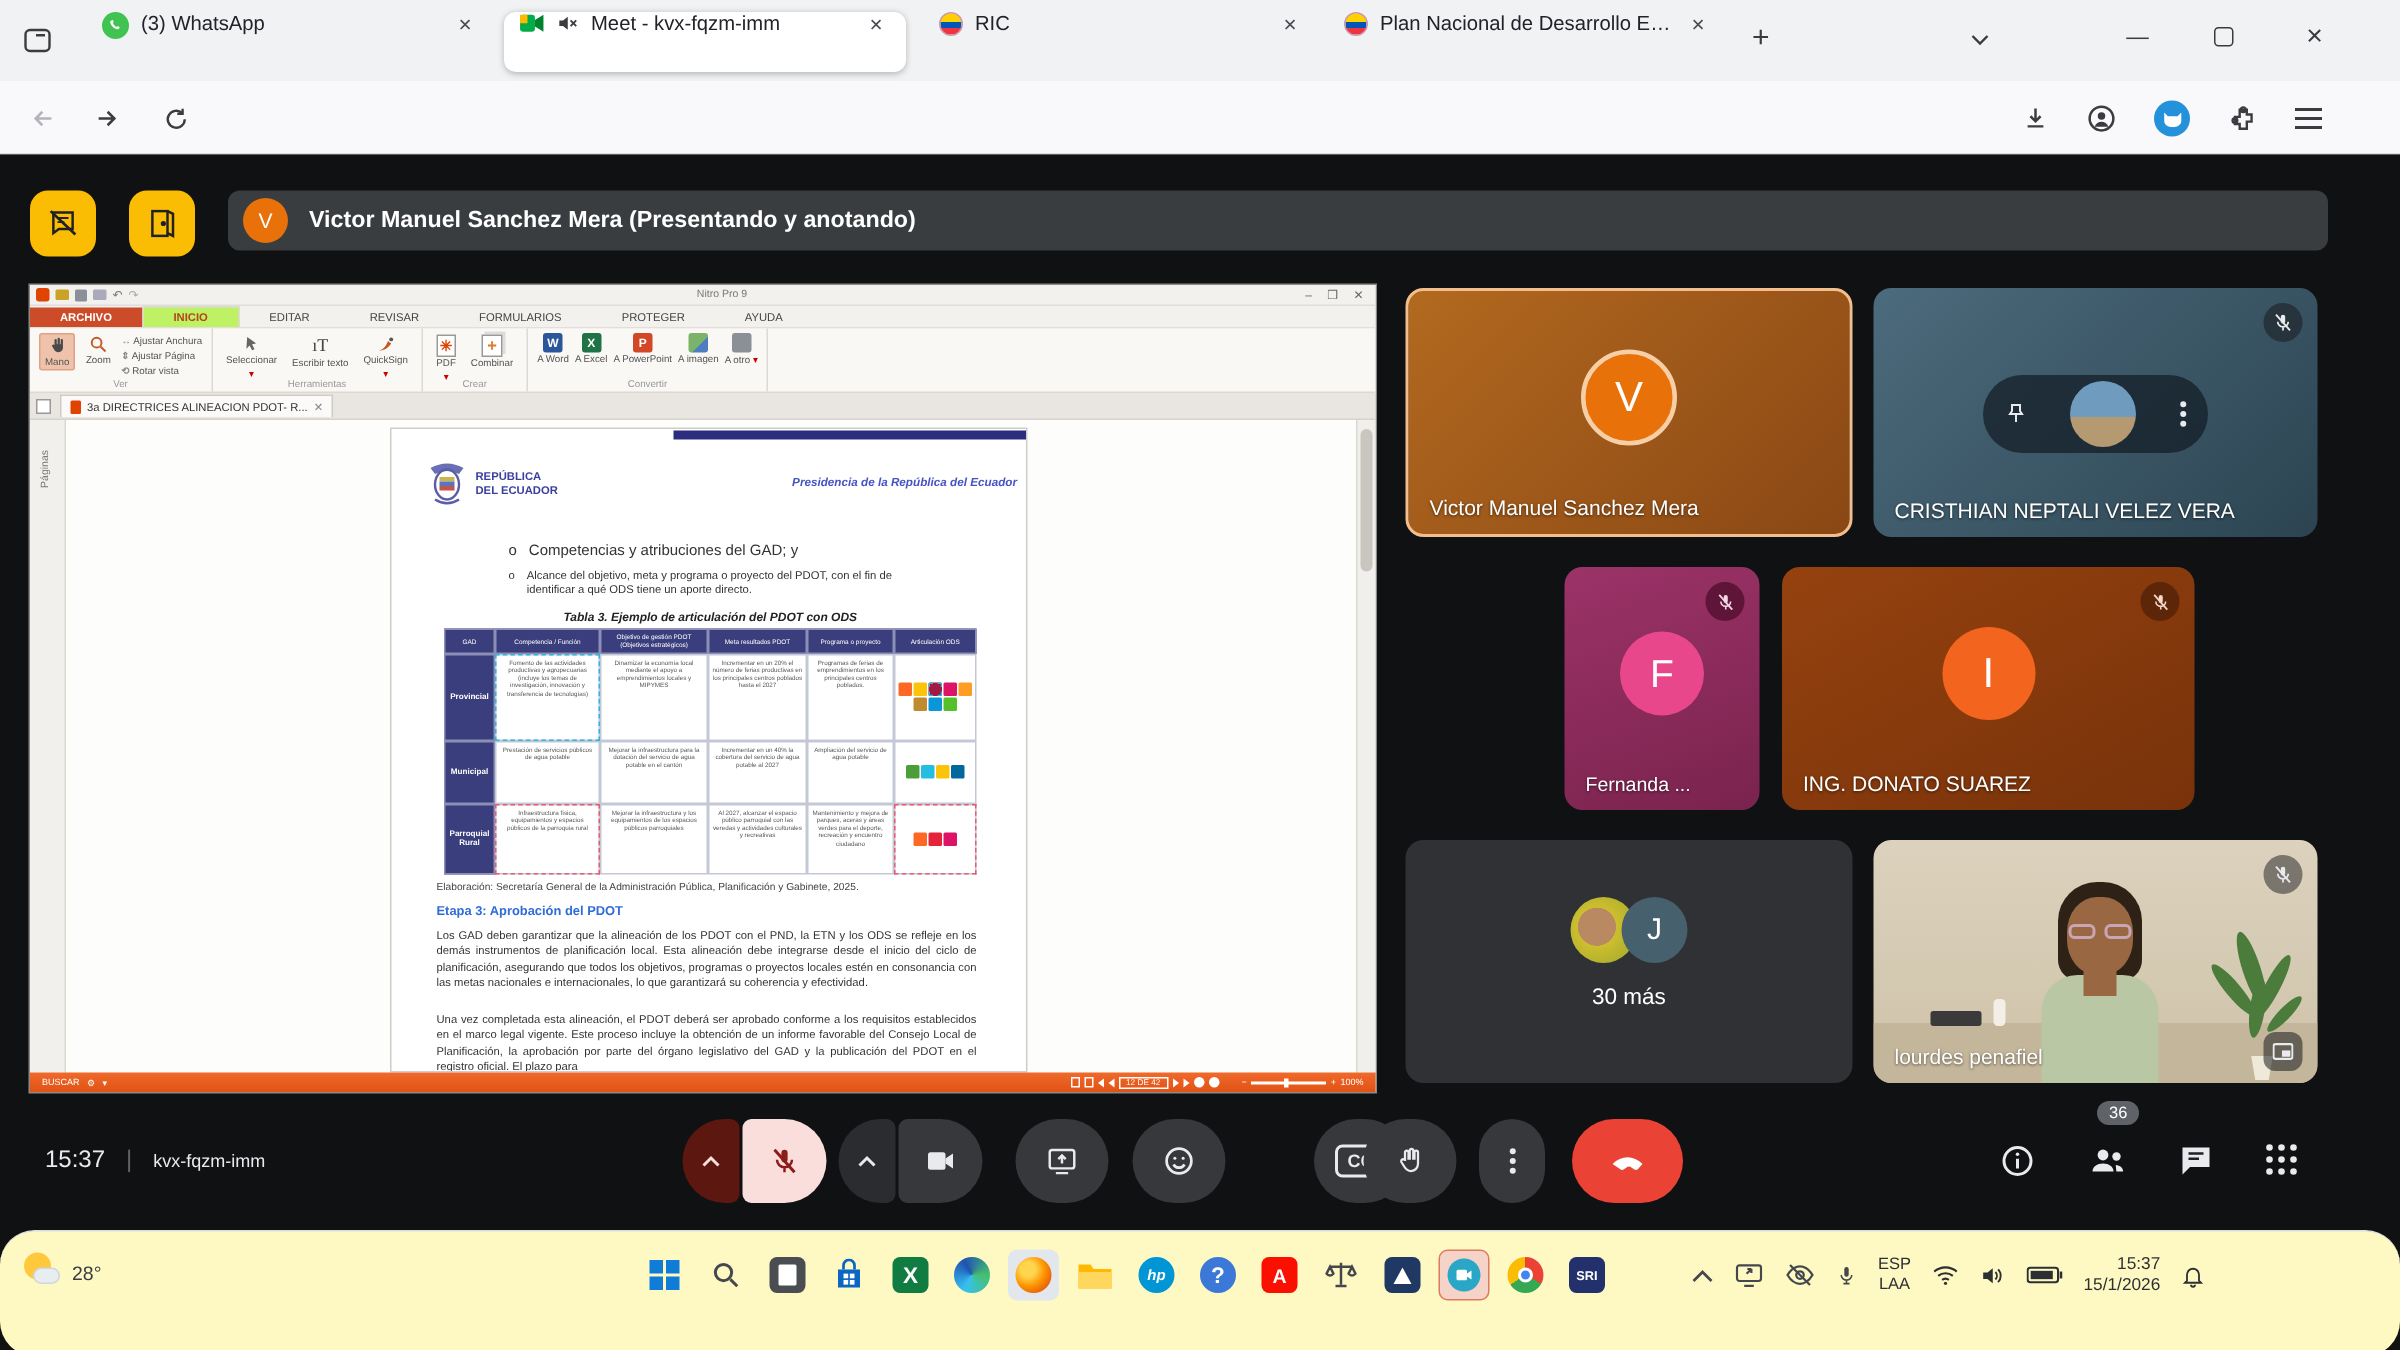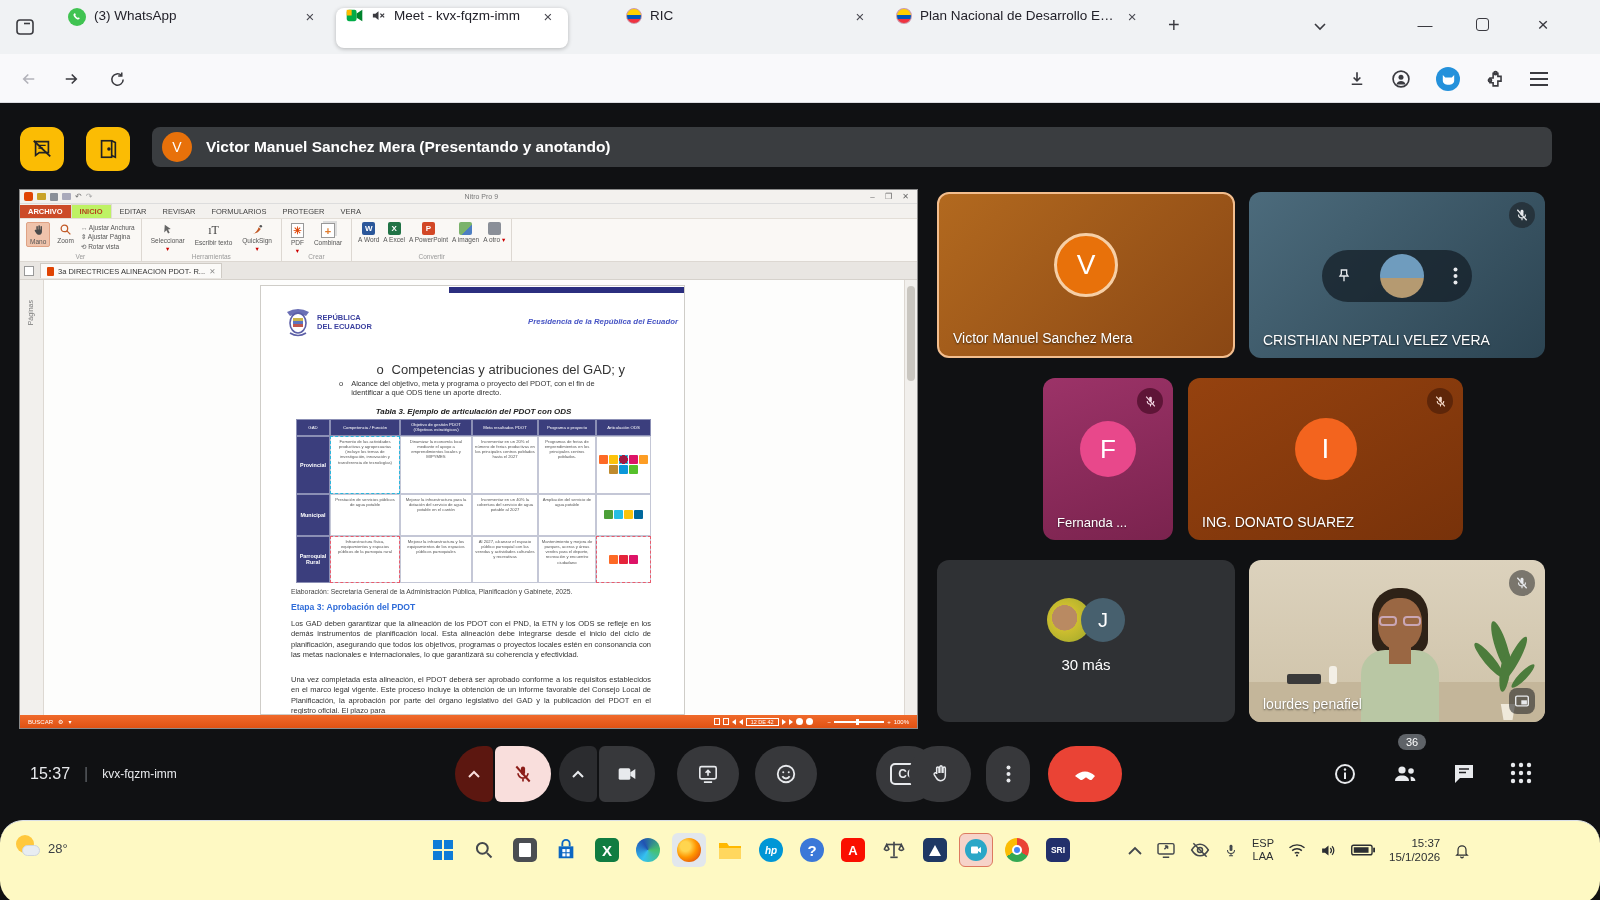--- a/index.html
+++ b/index.html
@@ -34,21 +34,21 @@
   .tile .name { position:absolute; left:14px; bottom:10px; color:#fff; font-size:14px; text-shadow:0 1px 2px rgba(0,0,0,.6); white-space:nowrap; }
   .tile .avatar { position:absolute; left:50%; top:44%; transform:translate(-50%,-50%); border-radius:50%; color:#fff; display:flex; align-items:center; justify-content:center; }
   .micoff-badge { position:absolute; right:10px; top:10px; width:26px; height:26px; border-radius:50%; display:flex; align-items:center; justify-content:center; color:#eee; }
 
   
   .ctl { height:56px; border-radius:28px; background:#37383b; color:#e8eaed; display:flex; align-items:center; justify-content:center; }
   .badge36 { position:absolute; left:1398px; top:-12px; background:#5f6368; color:#fff; font-size:11px; border-radius:9px; padding:2px 8px; }
 
   
   #nitro { left:20px; top:87px; width:897px; height:538px; background:#fbfaf8; box-shadow:0 0 0 1px #8a8a8a; font-size:7px; color:#444; }
-  .ribtab { padding:2px 8px; font-size:7.5px; color:#444; }
+  .ribtab { padding:2px 20px; font-size:7.5px; color:#444; }
   .group { height:100%; border-right:1px solid #ddd8d2; position:relative; display:flex; align-items:flex-start; gap:4px; padding:3px 6px 10px; }
   .group .glabel { position:absolute; bottom:1px; left:0; right:0; text-align:center; font-size:6.5px; color:#999; }
   .bigbtn { display:flex; flex-direction:column; align-items:center; gap:1px; font-size:6.5px; color:#555; padding:1px 3px; border-radius:2px; }
   .conv { display:flex; flex-direction:column; align-items:center; font-size:6.5px; color:#555; gap:1px; }
   .convbadge { width:13px; height:13px; border-radius:2px; color:#fff; font-size:8px; font-weight:bold; display:flex; align-items:center; justify-content:center; }
 
   
   #page { left:240px; top:95px; width:425px; height:430px; background:#fff; border:1px solid #cfcdc8; overflow:hidden; position:absolute; }
   .doc-t { color:#333; }
   #doctable { display:grid; grid-template-columns:34px 70px 72px 66px 58px 55px; position:absolute; left:35px; top:133px; width:355px; }
@@ -86,21 +86,21 @@
     <div class="abs tab" style="left:58px;width:272px;">
       <span style="width:18px;height:18px;border-radius:50%;background:#40C351;display:flex;align-items:center;justify-content:center;">
         <svg width="10" height="10" viewBox="0 0 24 24" fill="#fff">
             <path d="M7 3c1 0 2 2 2 3 0 .8-1 1.4-1 2 0 1.5 4 6 5.5 6 .6 0 1.2-1 2-1 1 0 3 1 3 2s-1.5 3-3.5 3C10 18 3.5 11 3.5 6.5 3.5 4.5 6 3 7 3z"></path>
           </svg>
       </span>
       <span class="tab-title">(3) WhatsApp</span>
       <span class="close">×</span>
     </div>
 
-    <div class="abs tab active" style="left:336px;width:232px;">
+    <div class="abs tab active" style="left:336px;width:268px;">
       <span>
         <svg width="17" height="15" viewBox="0 0 24 20">
             <rect x="1" y="2" width="14" height="16" rx="3" fill="#00AC47"></rect>
             <rect x="1" y="2" width="7" height="8" fill="#FFBA00"></rect>
             <path d="M15 7l8-5v16l-8-5z" fill="#00832D"></path>
           </svg>
       </span>
       <span>
         <svg width="15" height="15" viewBox="0 0 24 24" fill="#3b3b40">
             <path d="M3 9v6h4l5 4V5L7 9z"></path>
@@ -261,21 +261,21 @@
         <span style="color:#666;font-size:8px;letter-spacing:4px;">– ❒ ✕</span>
       </div>
 
       <div class="abs flex" style="left:0;top:14px;width:897px;height:15px;background:#f3f1ee;border-bottom:1px solid #e3ded7;">
         <span class="ribtab" style="background:#CC4B28;color:#fff;font-weight:bold;">ARCHIVO</span>
         <span class="ribtab" style="background:#bef264;border:1px solid #e0dbd4;border-bottom:none;color:#B3441D;font-weight:bold;">INICIO</span>
         <span class="ribtab">EDITAR</span>
         <span class="ribtab">REVISAR</span>
         <span class="ribtab">FORMULARIOS</span>
         <span class="ribtab">PROTEGER</span>
-        <span class="ribtab">VERA</span>
+        <span class="ribtab">AYUDA</span>
       </div>
 
       <div class="abs flex" style="left:0;top:29px;width:897px;height:43px;background:#faf8f5;border-bottom:1px solid #ddd8d2;align-items:stretch;">
         <div class="group">
           <div class="bigbtn" style="background:#EFC3AB;border:1px solid #dfa284;">
             <svg width="13" height="13" viewBox="0 0 24 24" fill="#4a4a4a">
                 <path d="M8 12V5a1.4 1.4 0 0 1 2.8 0v5h1V3.6a1.4 1.4 0 0 1 2.8 0V10h1V5a1.4 1.4 0 0 1 2.8 0v9.2c0 3.2-2.3 5.8-5.6 5.8-2.6 0-4-1.2-5.3-3.4L5.2 13c-.5-.9-.2-1.9.7-2.3.8-.4 1.6-.1 2.1.7z"></path>
               </svg>
             <span>Mano</span>
           </div>
@@ -383,21 +383,21 @@
               <rect x="10" y="18" width="10" height="3" fill="#C0564E"></rect>
               <path d="M7 27q8 5 16 0" fill="none" stroke="#5B5EA6" stroke-width="1.6"></path>
             </svg>
         </div>
         <div class="abs" style="left:56px;top:27px;font-size:7.5px;font-weight:bold;color:#3A3F9E;line-height:1.25;">
           <div>REPÚBLICA</div>
             <div>DEL ECUADOR</div>
         </div>
         <div class="abs" style="left:235px;top:31px;width:182px;text-align:right;font-size:7.8px;font-weight:bold;font-style:italic;color:#4553C4;">Presidencia de la República del Ecuador</div>
 
-        <div class="abs doc-t" style="left:78px;top:76px;width:286px;font-size:13px;text-align:right;"><span style="margin-right:8px;">o</span><span>Competencias y atribuciones del GAD; y</span></div>
+        <div class="abs doc-t" style="left:78px;top:76px;width:286px;font-size:10px;"><span style="margin-right:8px;">o</span><span>Competencias y atribuciones del GAD; y</span></div>
         <div class="abs doc-t" style="left:78px;top:93px;width:286px;font-size:7.5px;display:flex;gap:8px;">
             <span>o</span>
             <span>Alcance del objetivo, meta y programa o proyecto del PDOT, con el fin de identificar a qué ODS tiene un aporte directo.</span>
           </div>
 
         <div class="abs" style="left:0;top:121px;width:425px;text-align:center;font-size:8px;font-weight:bold;font-style:italic;color:#222;">Tabla 3. Ejemplo de articulación del PDOT con ODS</div>
 
         <div id="doctable">
           <div class="h">GAD</div>
             <div class="h">Competencia / Función</div>

